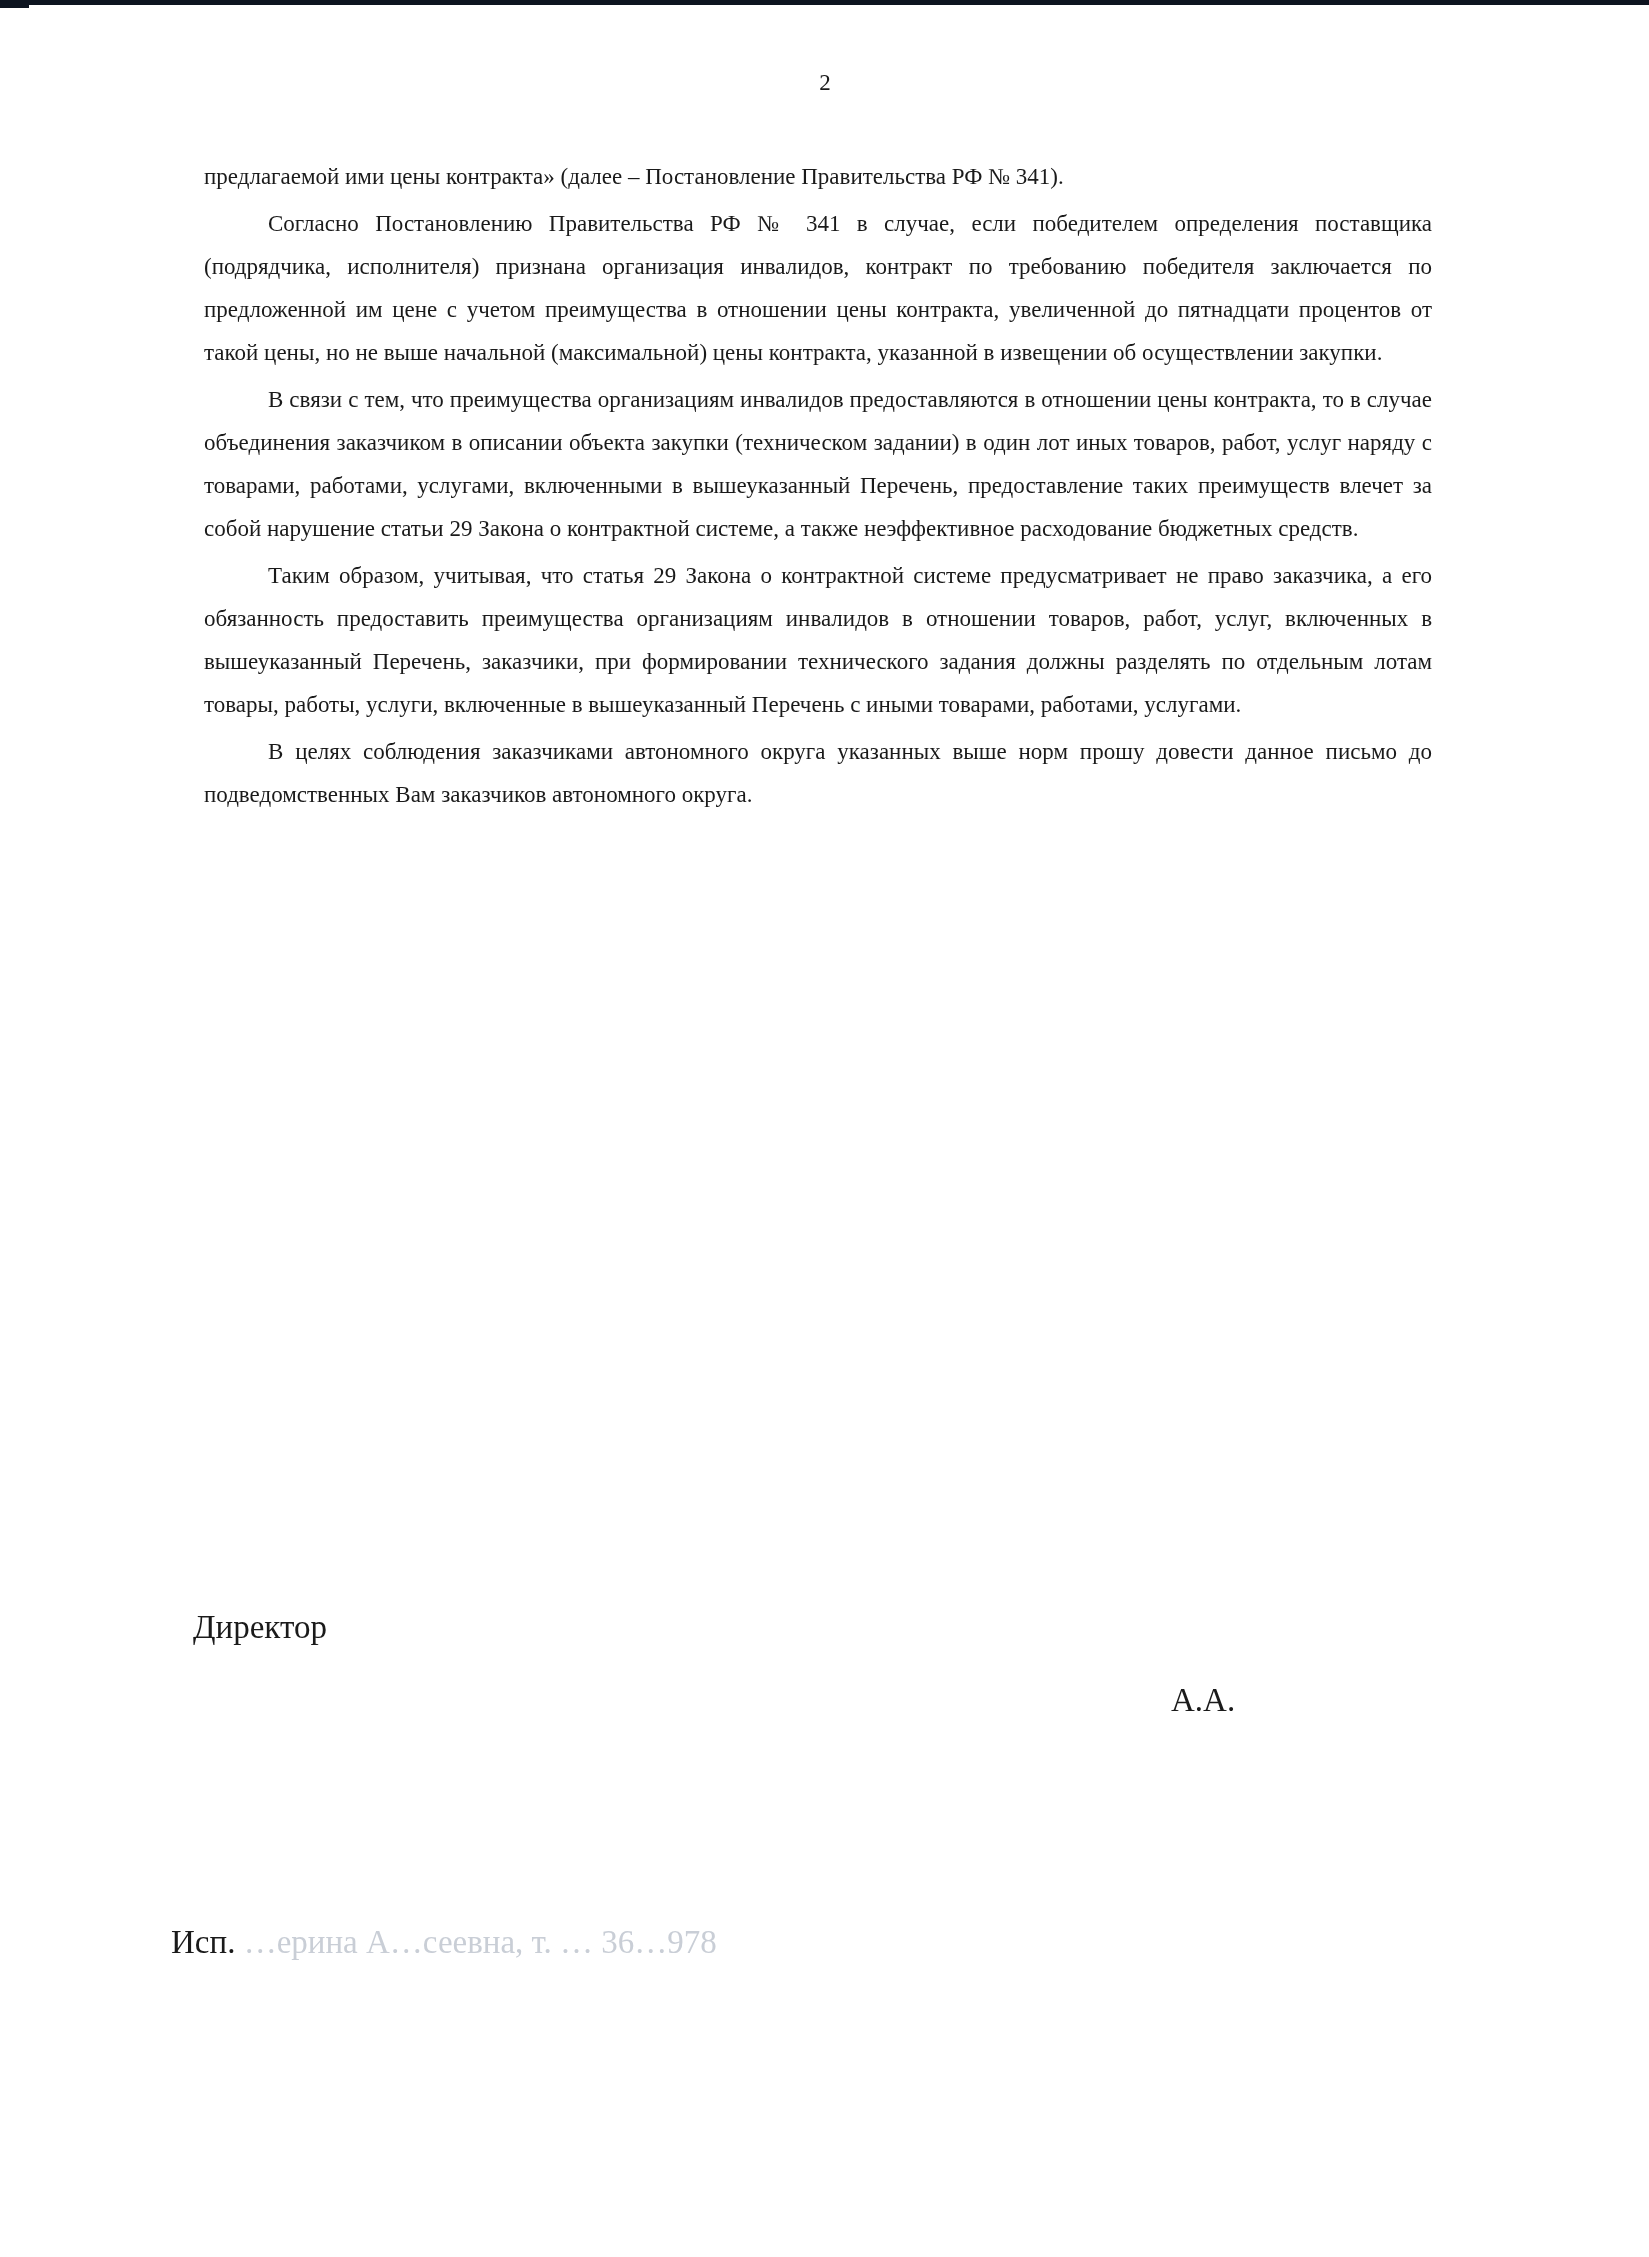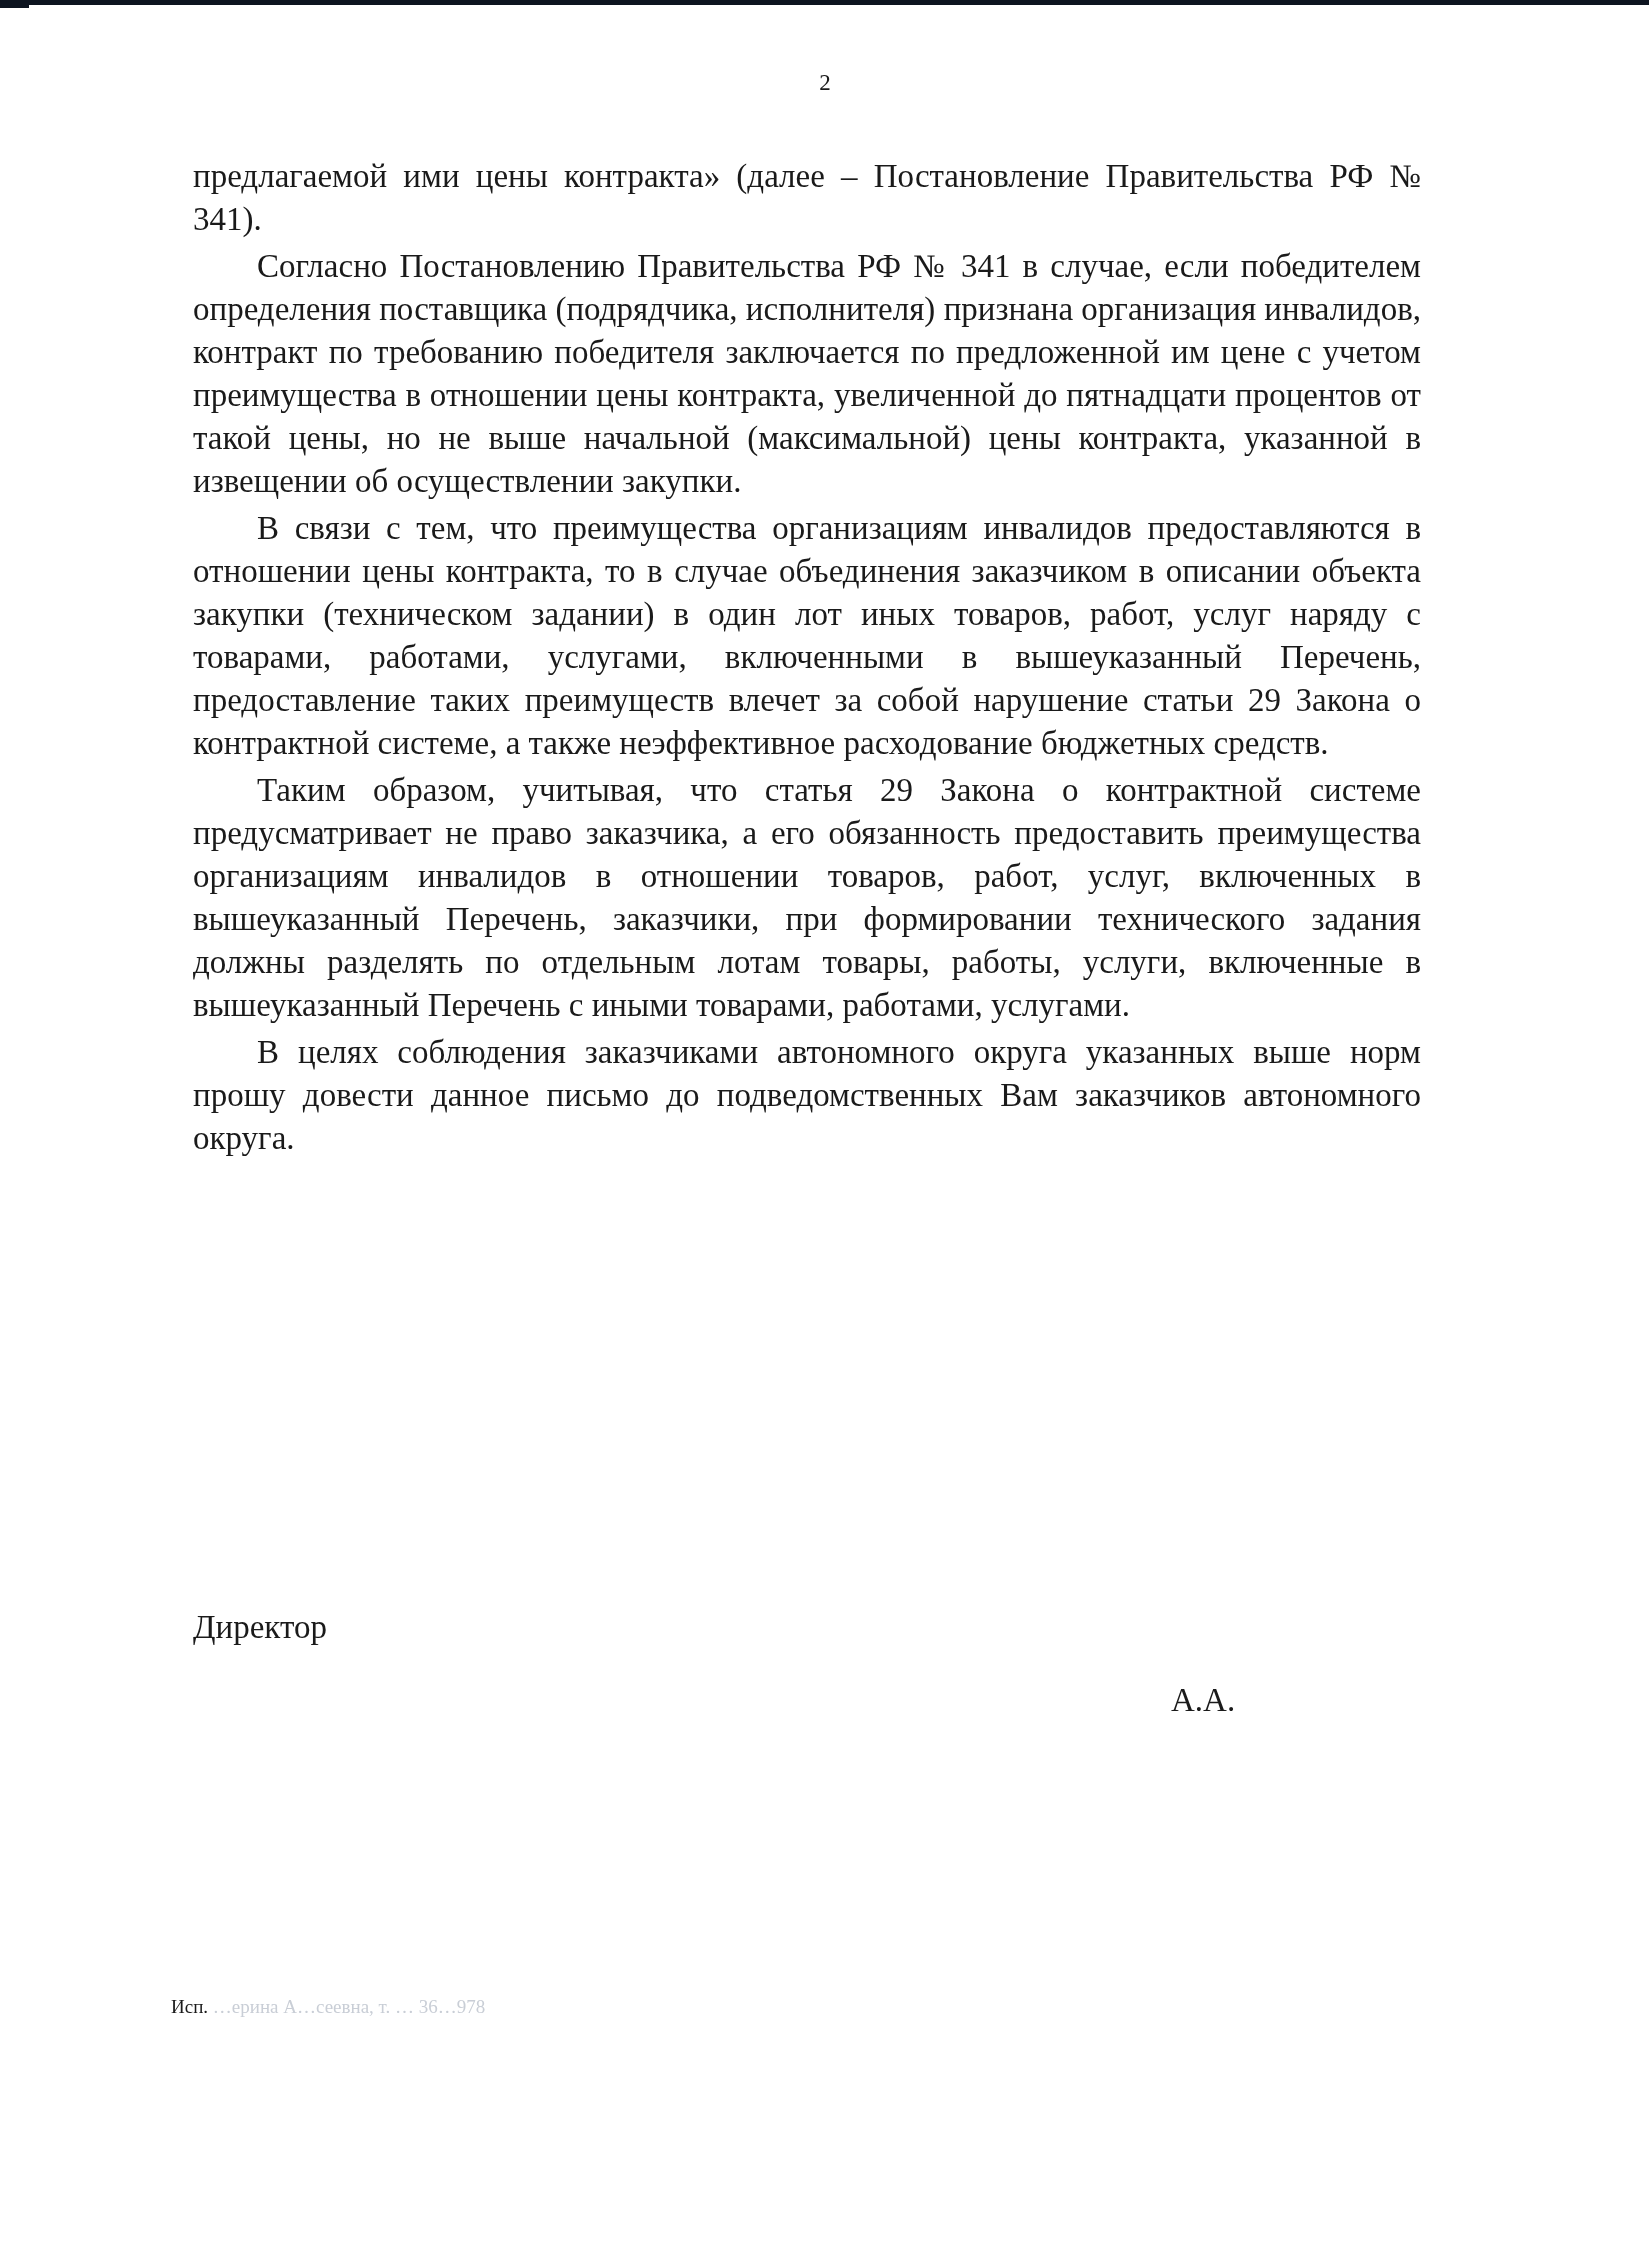--- a/index.html
+++ b/index.html
@@ -1,27 +1,27 @@
 <!DOCTYPE html>
 <html><head>
 <meta charset="utf-8">
 <style>
   html, body { margin:0; padding:0; background:#ffffff; }
   body { width:1650px; height:2257px; position:relative; overflow:hidden;
          font-family:"Liberation Serif","DejaVu Serif",serif; color:#1a1a1a; }
   .top-edge { position:absolute; left:0; top:0; width:1650px; height:4.9px; background:#0d1420; }
   .top-edge-left { position:absolute; left:0; top:0; width:29px; height:7.8px; background:#0d1420; }
   .page-number { position:absolute; top:70px; left:0; width:1650px; text-align:center; font-size:23px; }
-  .body-text { position:absolute; left:193px; top:155px; width:1228px; font-size:33px; line-height:43px; text-align:justify; }
+  .body-text { position:absolute; left:204px; top:155px; width:1228px; font-size:23px; line-height:43px; text-align:justify; }
   .body-text p { margin:0 0 3.9px 0; text-indent:0; }
   .body-text p.indent { text-indent:64px; }
   .signature-row { position:absolute; left:177px; top:1609px; width:1261px; font-size:33px; }
   .sig-title { position:absolute; left:16px; top:0; }
   .sig-name { position:absolute; left:994px; top:29px;margin-top:44px; }
-  .executor { position:absolute; left:171px; top:1996px; font-size:19px; }
+  .executor { position:absolute; left:171px; top:1924px; font-size:33px; }
   .executor .faded { color:#c9ced6; }
 </style>
 </head>
 <body>
 
 <div class="top-edge"></div>
 <div class="top-edge-left"></div>
 
 <div class="page-number">2</div>
 

